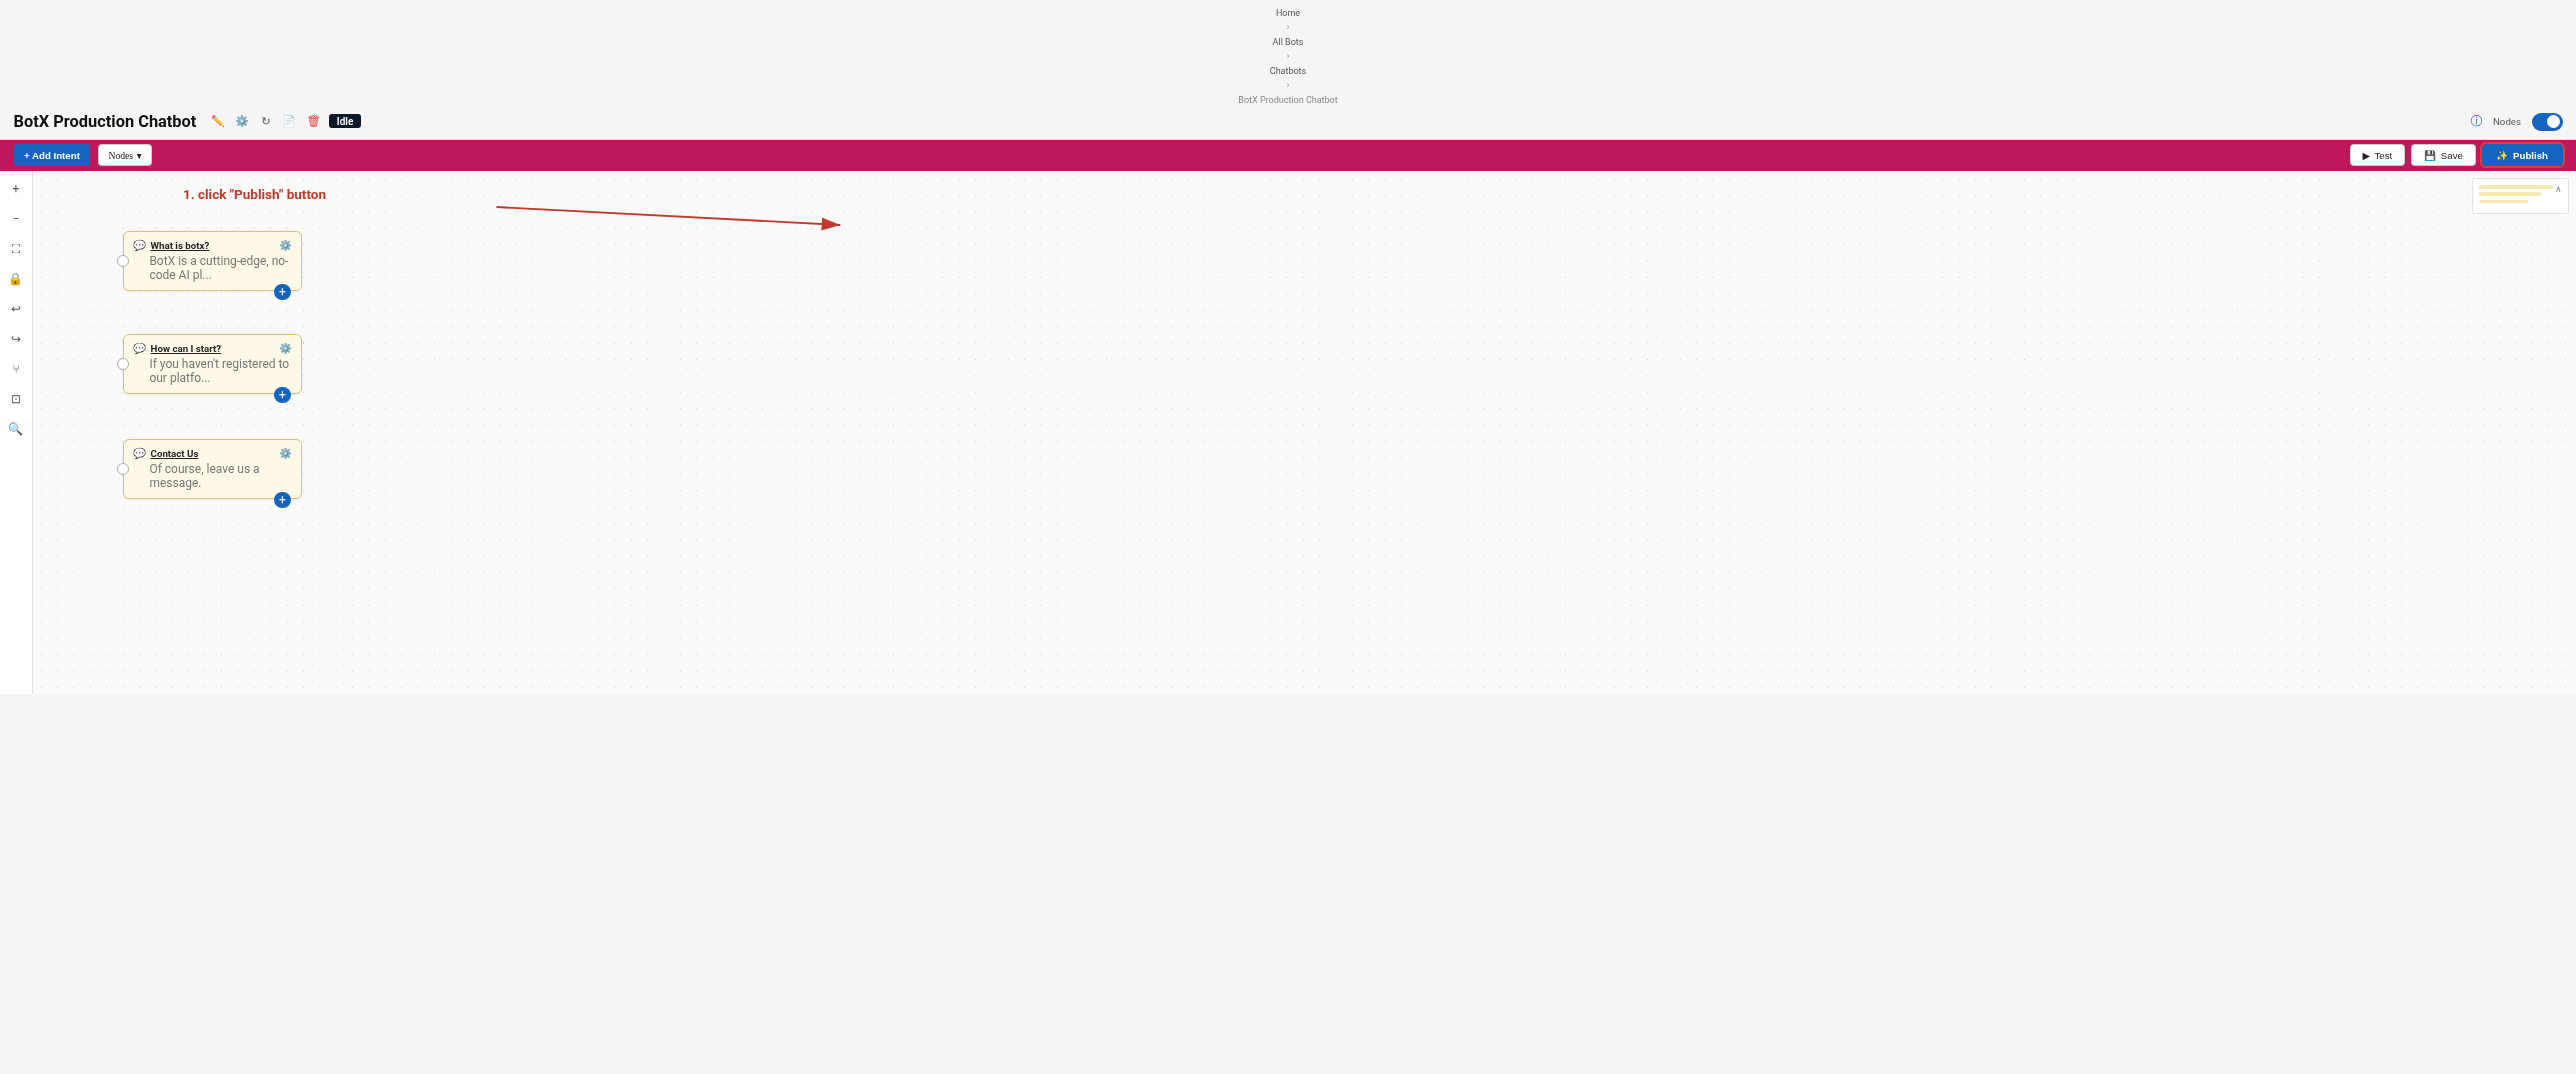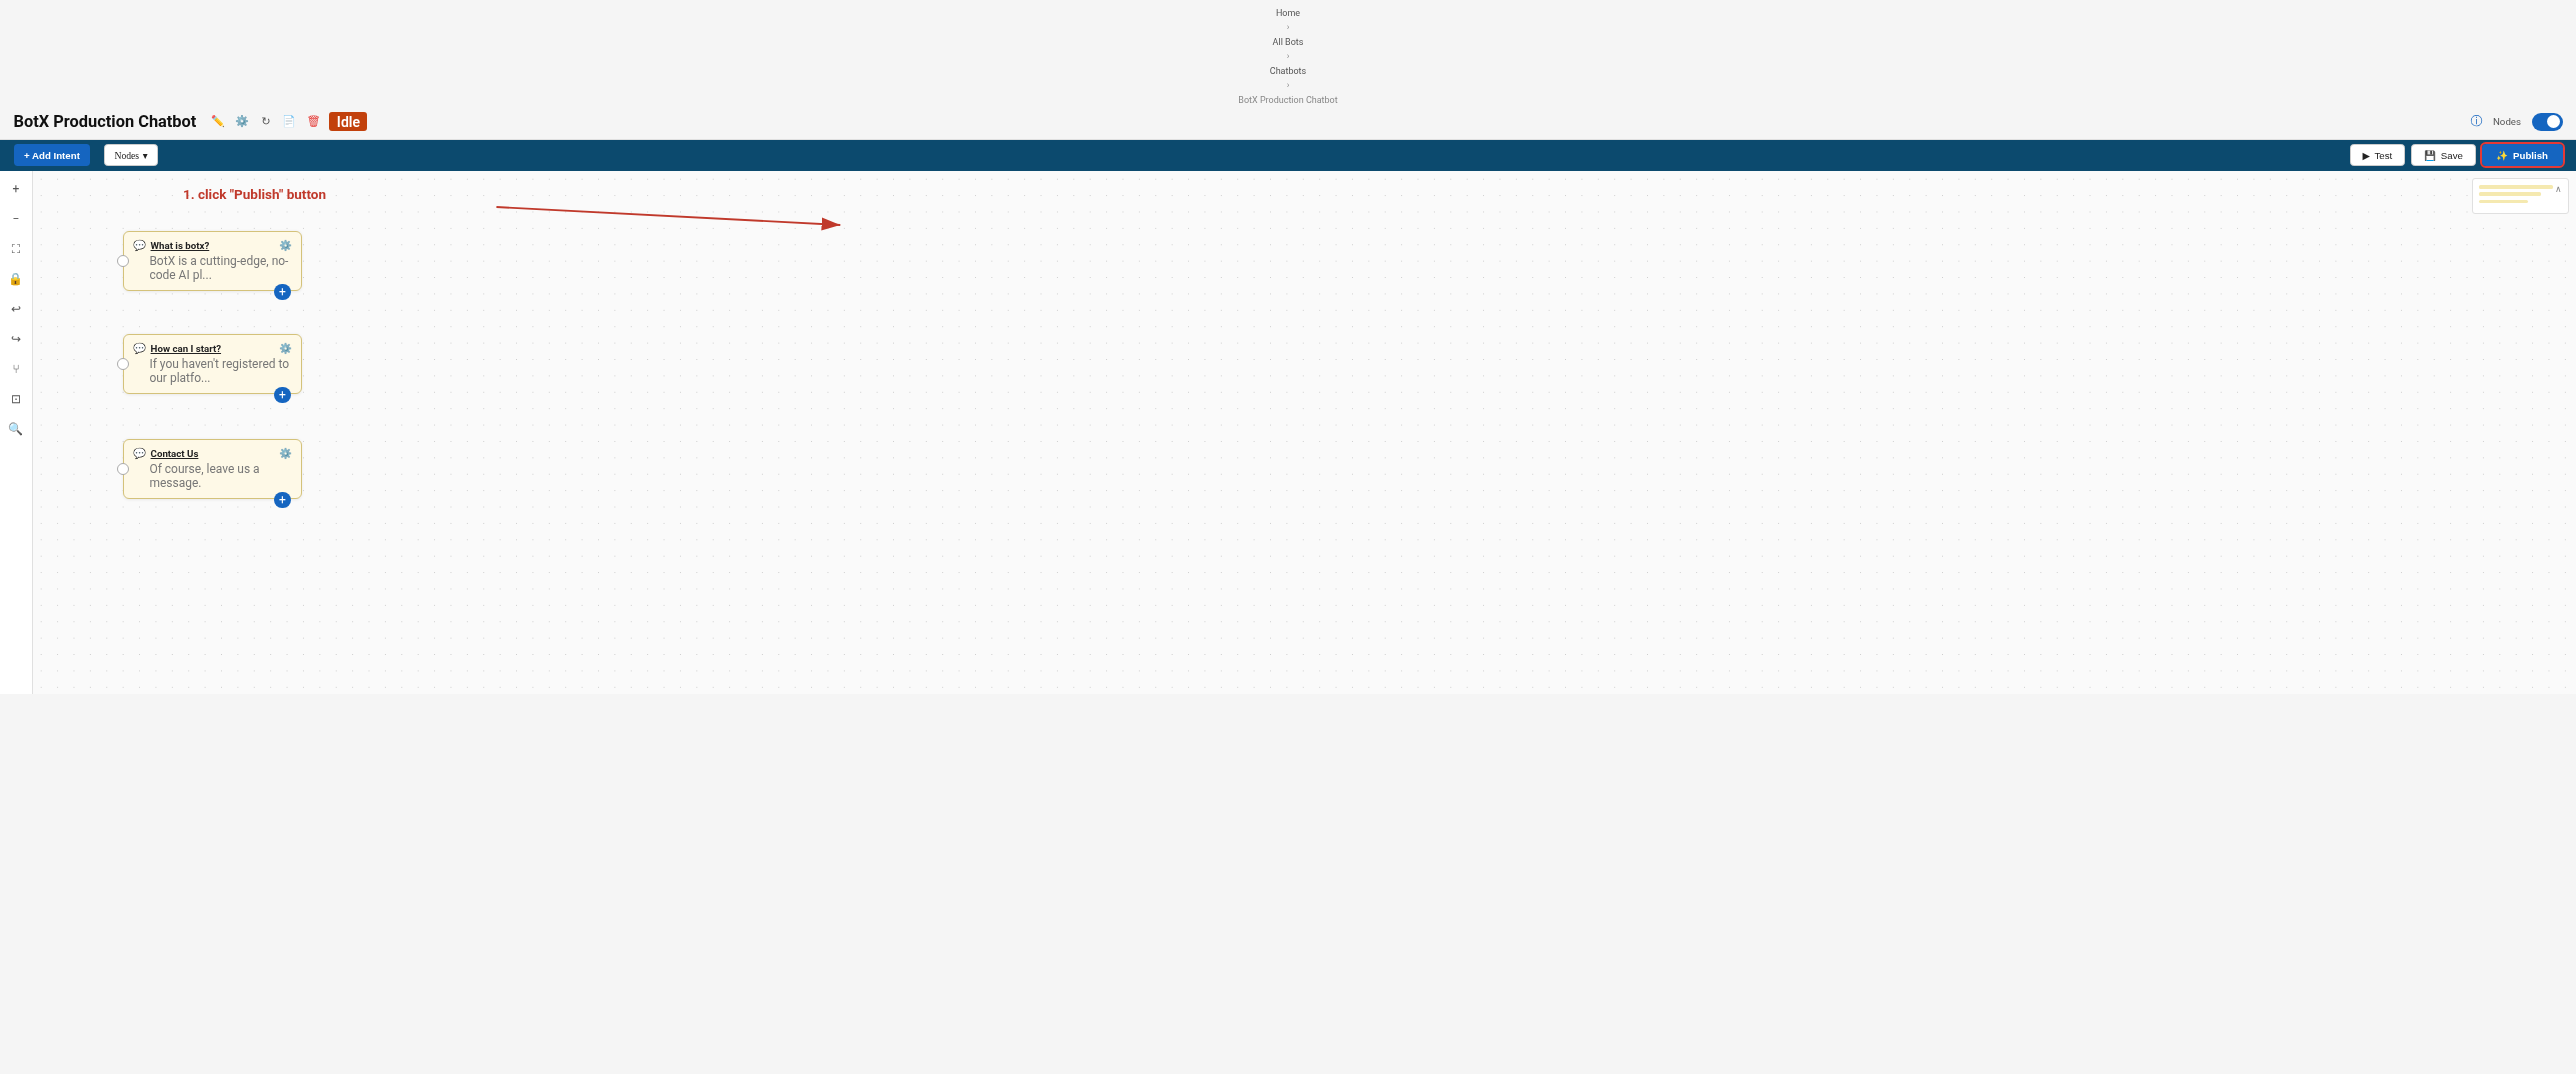--- a/index.html
+++ b/index.html
@@ -19,44 +19,44 @@
       display: flex; align-items: center; gap: 7.5px;
       padding: 3px 13.5px 7.5px;
     }
     .header-title {
       font-size: 16.4px; font-weight: 700; color: #111;
     }
     .header-icons { display: flex; align-items: center; gap: 7.5px; margin-left: 6px; }
     .header-icon { width: 16.4px; height: 16.4px; display: flex; align-items: center; justify-content: center; cursor: pointer; color: #555; font-size: 11.2px; }
     .header-icon.red { color: #e53935; }
     .badge-idle {
-      background: #c2410c; color: #fff;
+      background: #0f172a; color: #fff;
       border-radius: 3px; padding: 1.5px 7.5px;
-      font-size: 14px; font-weight: 600;
+      font-size: 10px; font-weight: 600;
     }
     .header-right {
       margin-left: auto; display: flex; align-items: center; gap: 10.5px;
     }
     .online-label { color: #555; font-size: 9.7px; }
     .info-icon { color: #1565c0; font-size: 12px; cursor: pointer; }
     .toggle {
       width: 31px; height: 18px; background: #1565c0; border-radius: 9px;
       position: relative; cursor: pointer;
     }
     .toggle::after {
       content: ''; position: absolute; right: 2.2px; top: 2.2px;
       width: 13.5px; height: 13.5px; background: #fff; border-radius: 50%;
     }
 
     
     .toolbar {
-      display: flex; align-items: center; gap: 14px;
+      display: flex; align-items: center; gap: 8px;
       padding: 4.5px 13.5px;
       border-top: 0.7px solid #e0e0e0;
-      background: #0c4a6e;
+      background: #be185d;
     }
     .btn-add-intent {
       background: #1565c0; color: #fff;
       border: none; border-radius: 3.7px;
       padding: 5.2px 10.5px; font-size: 9.7px; font-weight: 600;
       cursor: pointer; display: flex; align-items: center; gap: 4.5px;
     }
     .btn-nodes {
       background: #fff; color: #222;
       border: 0.7px solid #ccc; border-radius: 3.7px;

